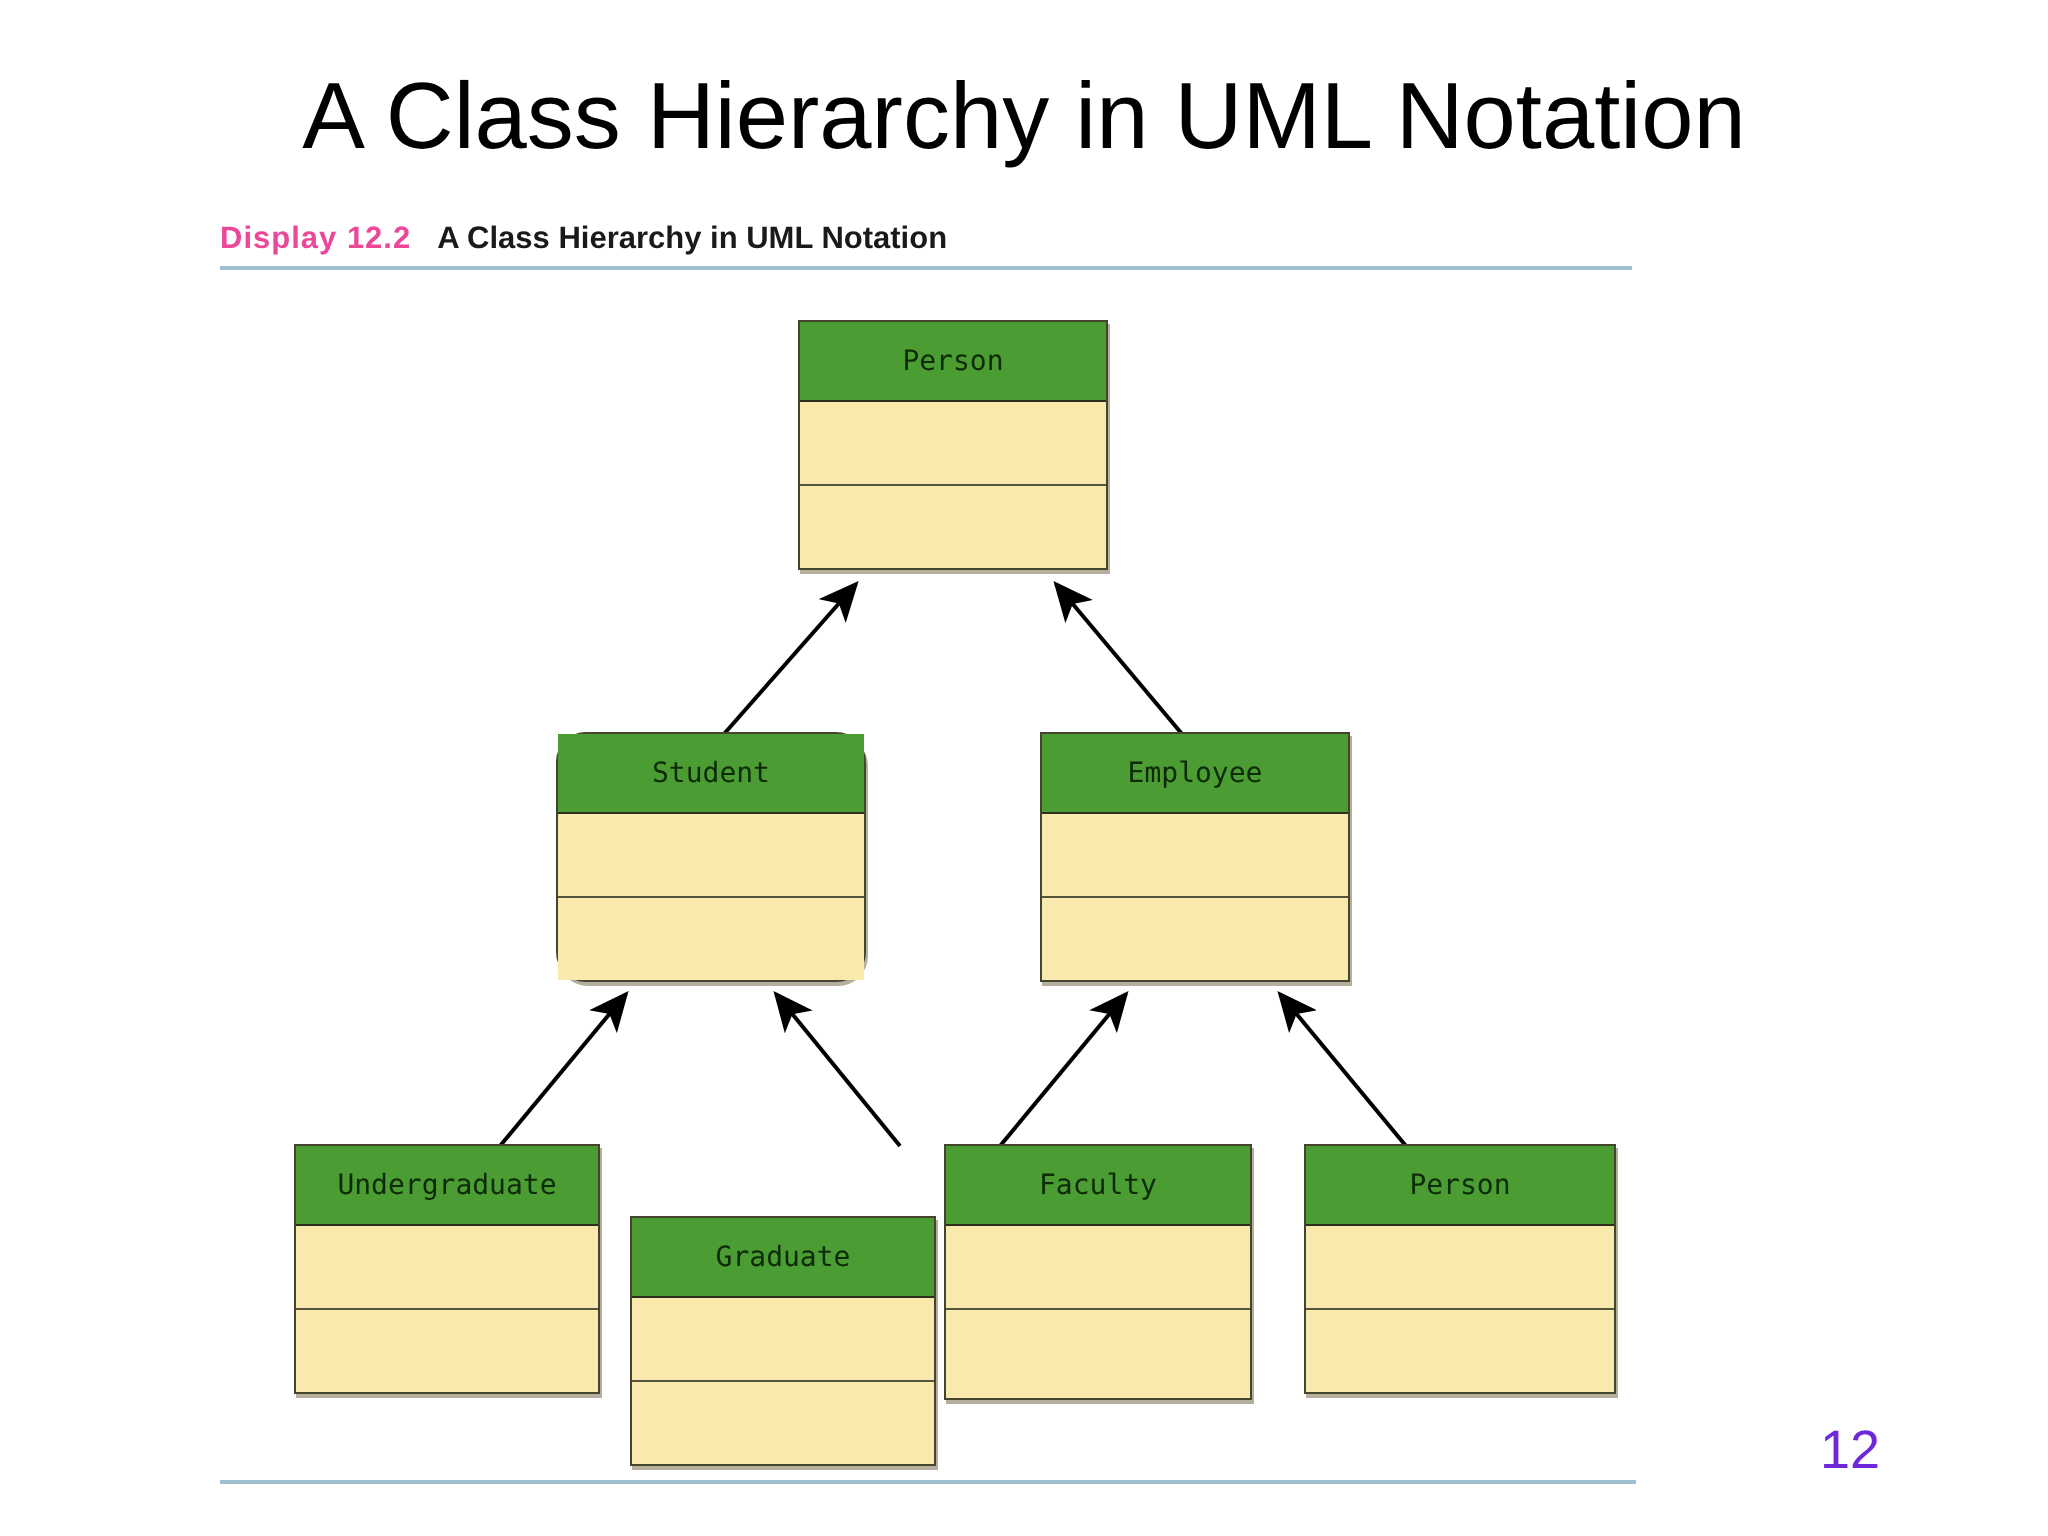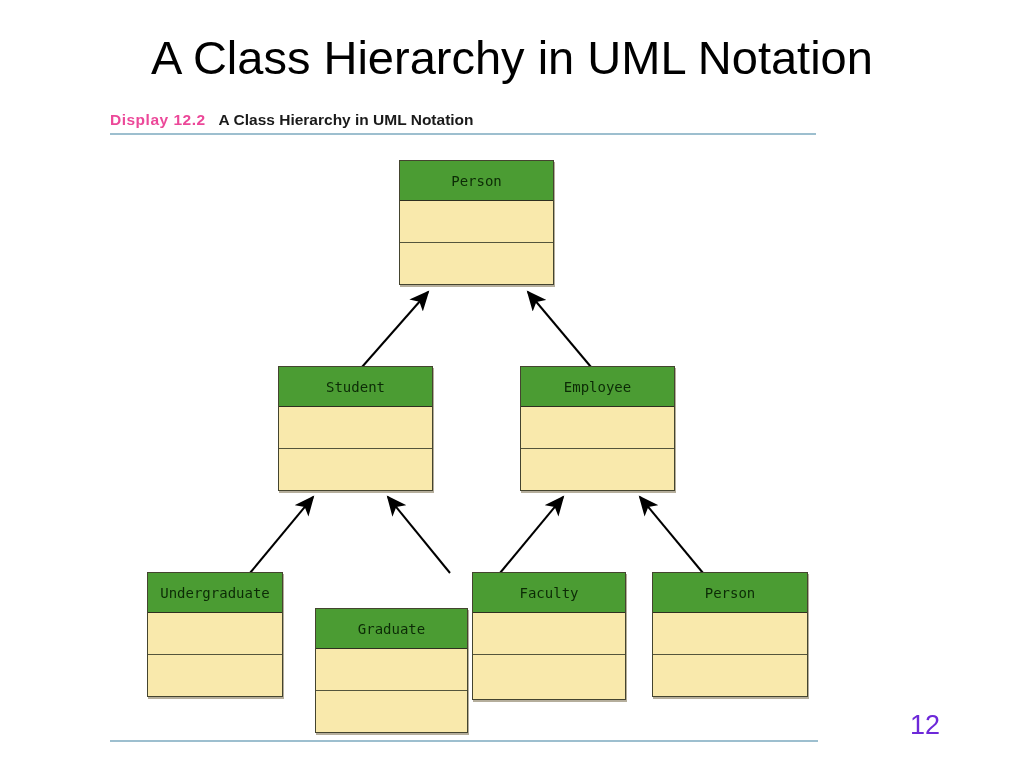--- a/index.html
+++ b/index.html
@@ -80,23 +80,23 @@
     box-sizing: border-box;
     height: 41px;
     background: #f9e9ac;
   }
   .uml-comp.first {
     border-bottom: 1px solid #55553c;
     height: 42px;
   }
 
   .box-person        { left: 399px; top: 160px; width: 155px; height: 125px; }
-  .box-student       { left: 278px; top: 366px; width: 155px; height: 125px; }
+  .box-student       { left: 278px; top: 366px; width: 155px; height: 125px; border-radius: 15px; }
   .box-employee      { left: 520px; top: 366px; width: 155px; height: 125px; }
-  .box-undergraduate { left: 147px; top: 572px; width: 136px; height: 125px; }
+  .box-undergraduate { left: 147px; top: 572px; width: 153px; height: 125px; }
   .box-graduate      { left: 315px; top: 572px; width: 153px; height: 125px; margin-top: 36px; }
   .box-faculty       { left: 472px; top: 572px; width: 154px; height: 128px; }
   .box-staff         { left: 652px; top: 572px; width: 156px; height: 125px; }
 
   
   .arrow-layer {
     position: absolute;
     left: 0;
     top: 0;
     width: 1024px;

